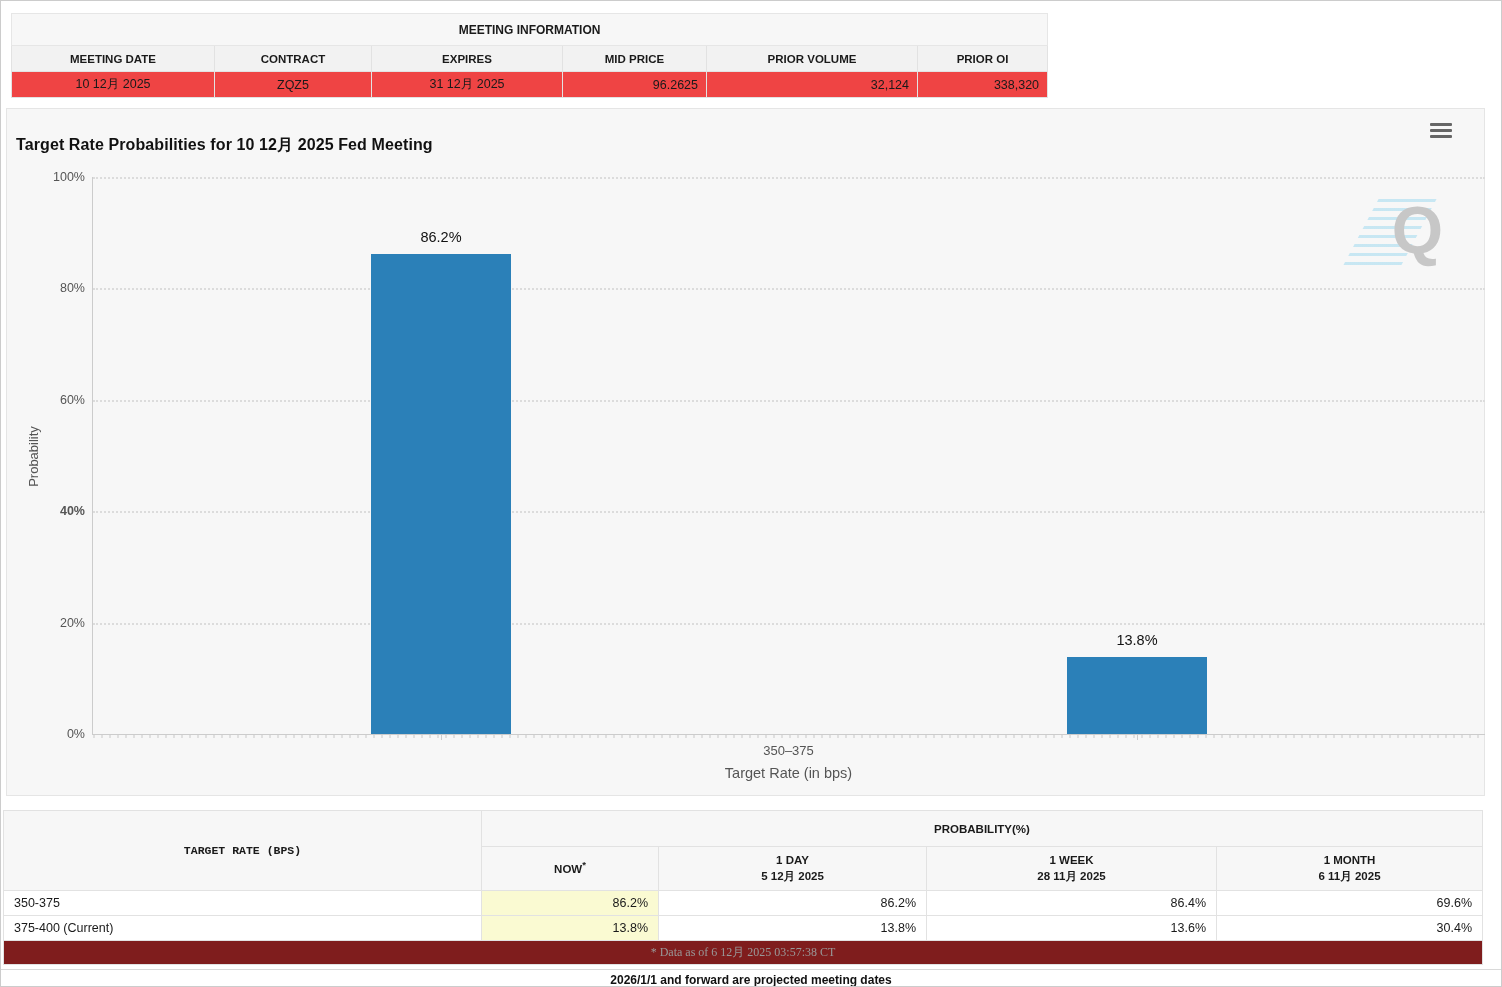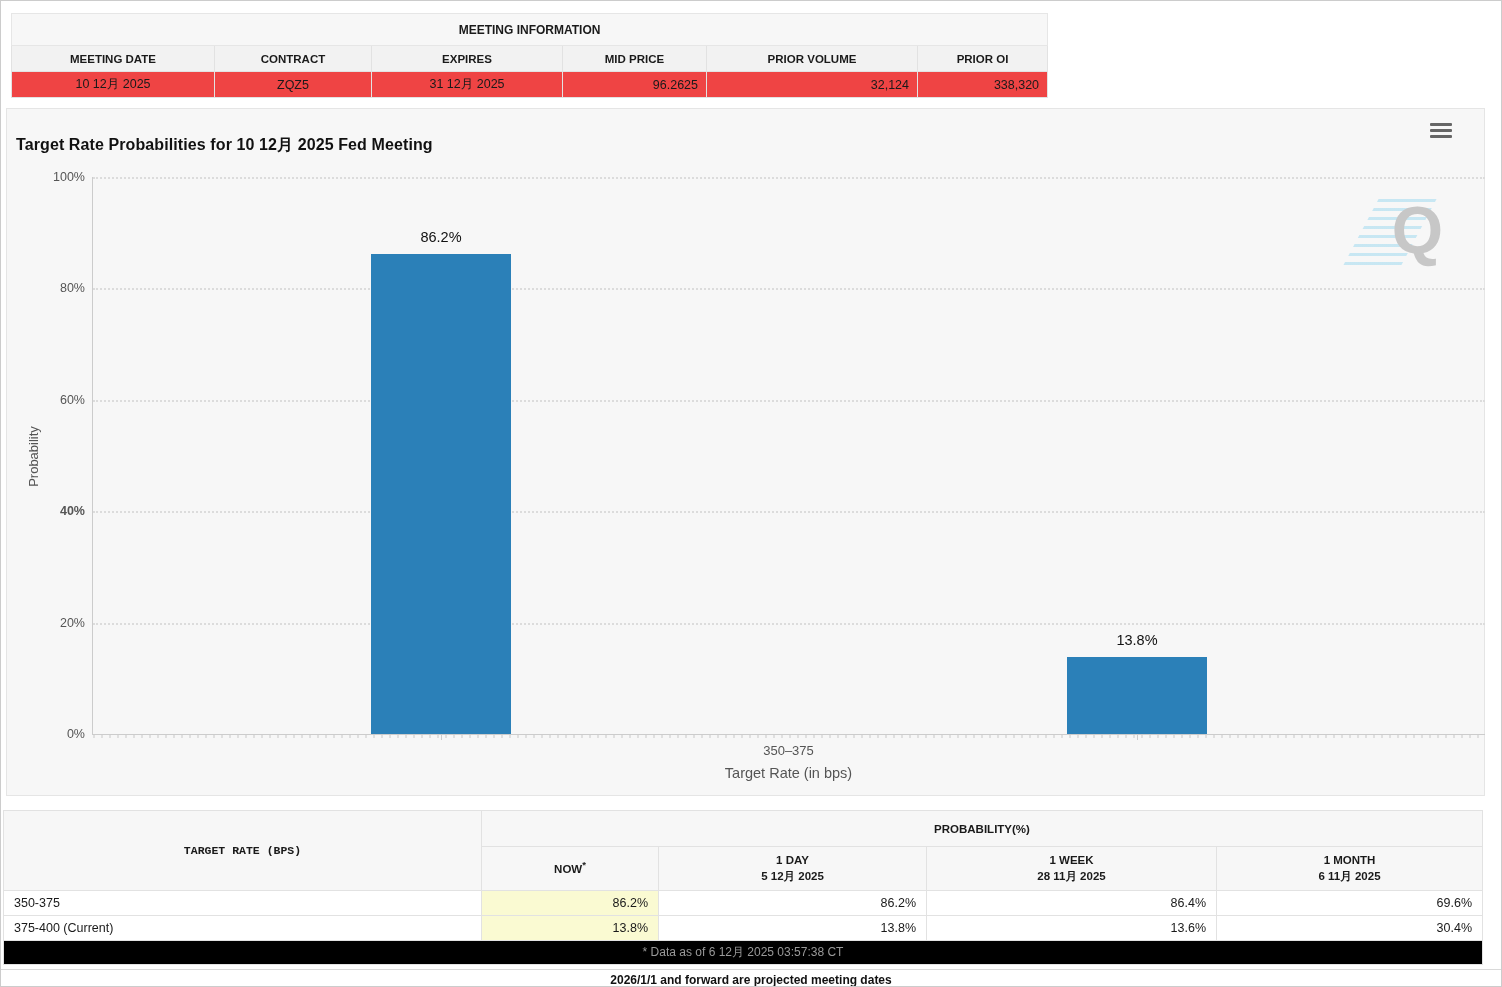--- a/index.html
+++ b/index.html
@@ -52,21 +52,21 @@
   .bottom-panel { margin:14px 20px 0 2px; }
   table.probtable { width:1479px; border-collapse:collapse; table-layout:fixed; }
   table.probtable th, table.probtable td { border:1px solid #e2e2e2; padding:3px 10px; }
   table.probtable th { background:#f7f7f7; font-weight:bold; font-size:11.5px; }
   th.trate { width:478px; text-align:center; font-size:12px;font-family:Liberation Mono, monospace; }
   th.probspan { height:36px; text-align:center; font-size:12px; }
   th.subcol { height:44px; text-align:center; line-height:1.35; }
   td.rowlabel { text-align:left; font-size:12.5px; height:25px; background:#fff; }
   td.pct { text-align:right; font-size:12.5px; background:#fff; }
   td.now-cell { background:#fafad2; }
-  td.footnote { text-align:center; color:#999; font-size:12px; height:24px; background:#000000; }
+  td.footnote { text-align:center; color:#999; font-size:12px; height:24px; background:#7f1d1d;font-family:Liberation Serif, serif; }
   col.c-now { width:177px; } col.c-day { width:268px; } col.c-week { width:290px; } col.c-month { width:266px; }
 
   .dates-strip { margin-top:4px; border-top:1px solid #d9d9d9; border-bottom:1px solid #d9d9d9; height:22px;
     display:flex; align-items:center; justify-content:center; font-size:12px; font-weight:bold; color:#111; }
 </style>
 </head>
 <body>
 
 <div class="page">
 

